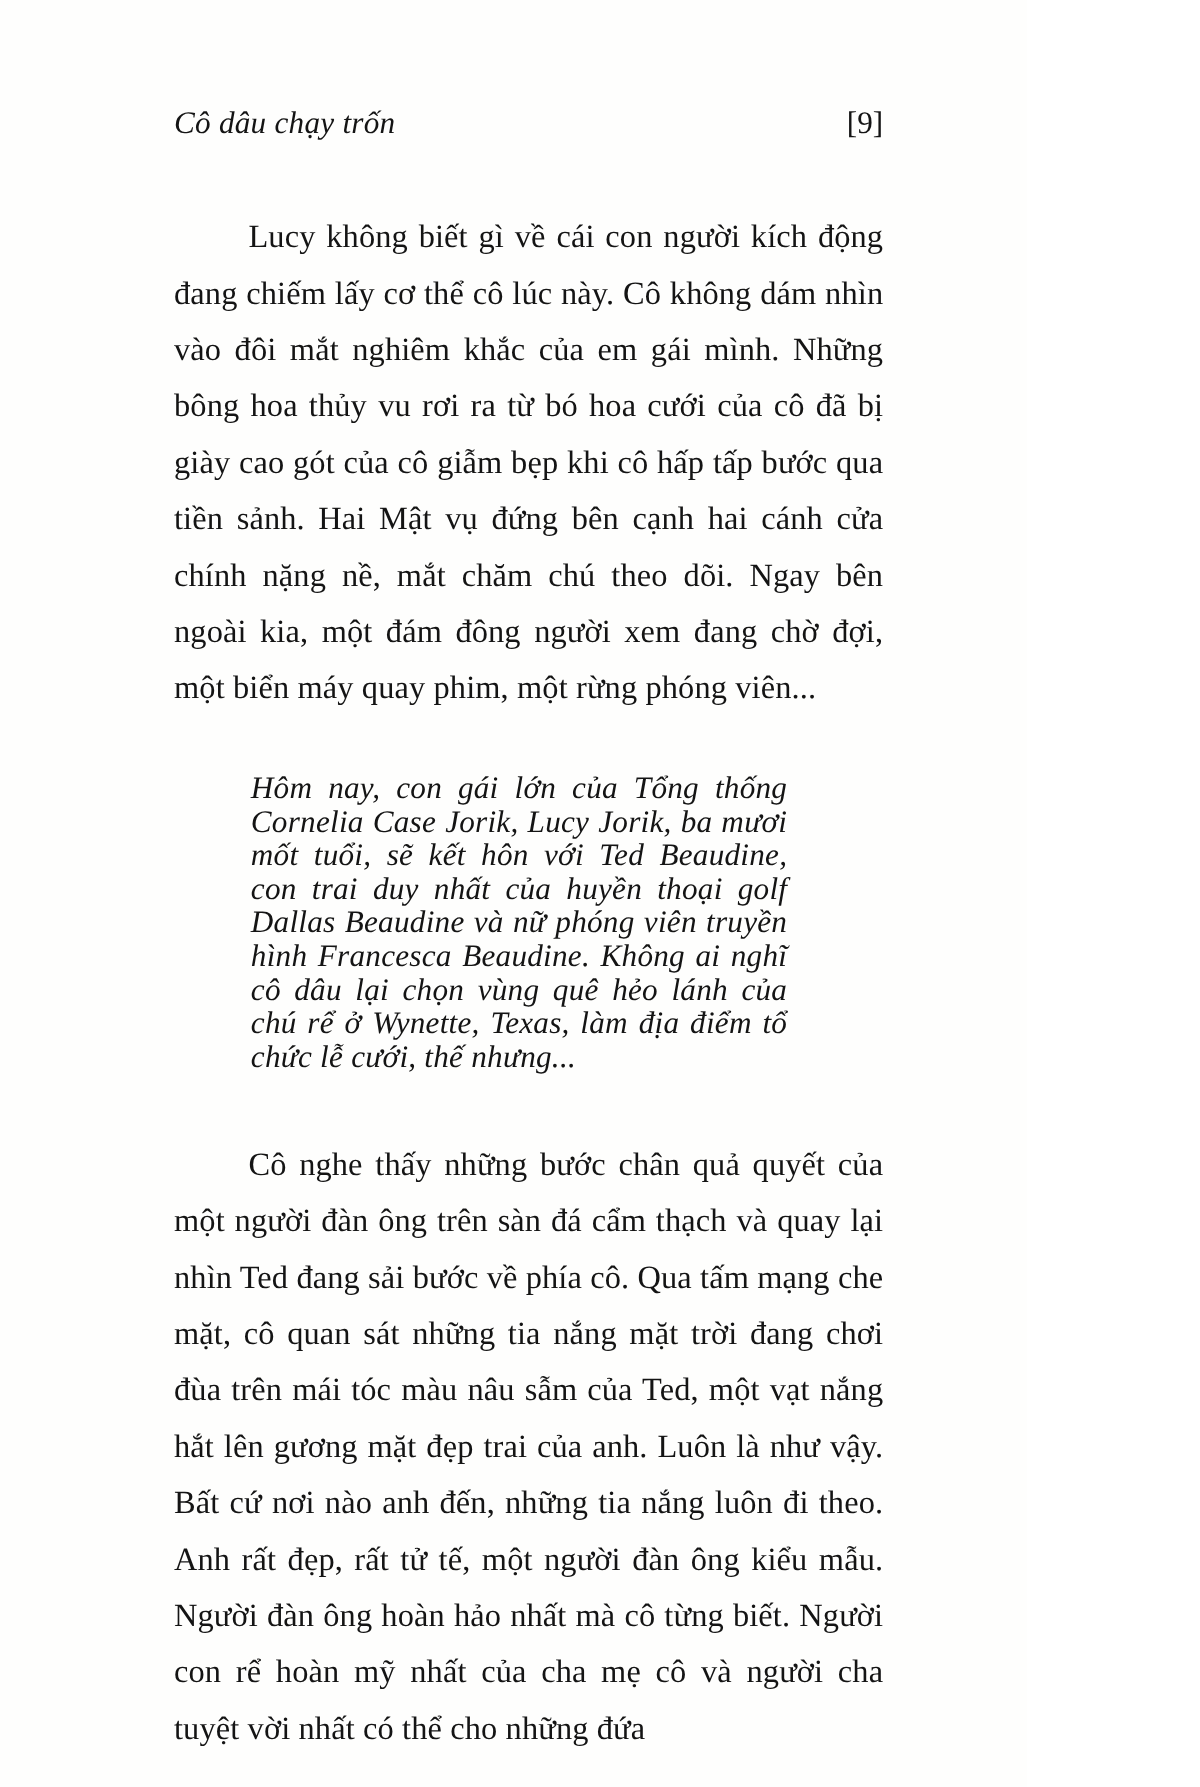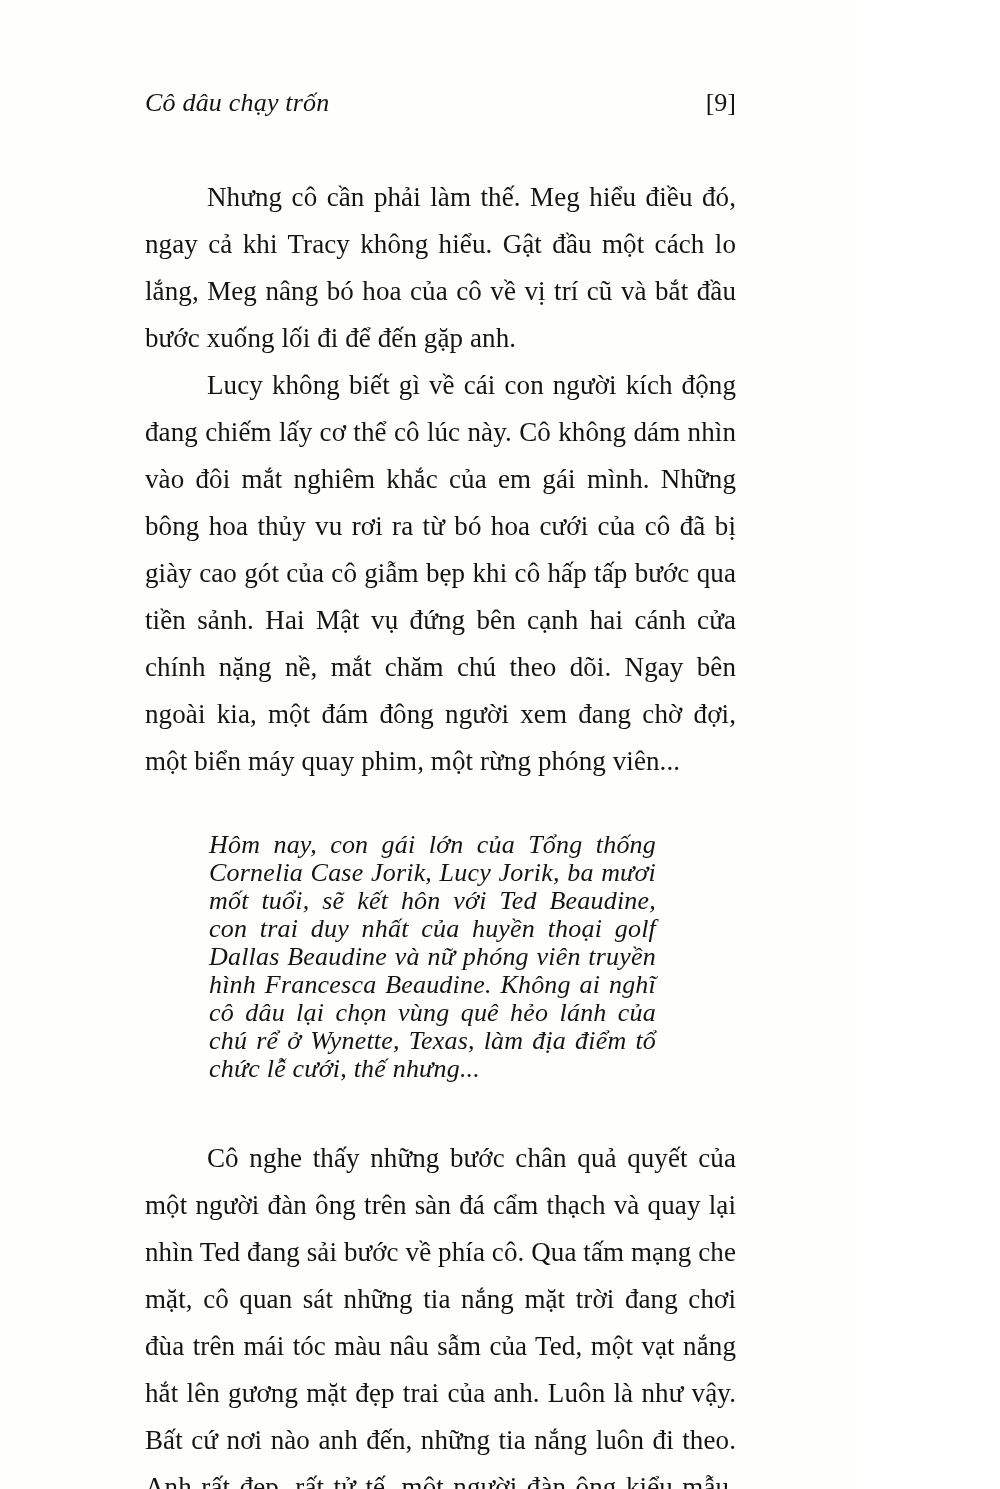--- a/index.html
+++ b/index.html
@@ -63,21 +63,20 @@
 
 <div class="page">
 
   <div class="running-header">
     <span class="book-title">Cô dâu chạy trốn</span>
     <span class="page-num">[9]</span>
   </div>
 
   <div class="body-text">
 
-    <p>Nhưng cô cần phải làm thế. Meg hiểu điều đó, ngay cả khi Tracy không hiểu. Gật đầu một cách lo lắng, Meg nâng bó hoa của cô về vị trí cũ và bắt đầu bước xuống lối đi để đến gặp anh.</p>
 
     <p>Lucy không biết gì về cái con người kích động đang chiếm lấy cơ thể cô lúc này. Cô không dám nhìn vào đôi mắt nghiêm khắc của em gái mình. Những bông hoa thủy vu rơi ra từ bó hoa cưới của cô đã bị giày cao gót của cô giẫm bẹp khi cô hấp tấp bước qua tiền sảnh. Hai Mật vụ đứng bên cạnh hai cánh cửa chính nặng nề, mắt chăm chú theo dõi. Ngay bên ngoài kia, một đám đông người xem đang chờ đợi, một biển máy quay phim, một rừng phóng viên...</p>
 
     <div class="block-quote">Hôm nay, con gái lớn của Tổng thống Cornelia Case Jorik, Lucy Jorik, ba mươi mốt tuổi, sẽ kết hôn với Ted Beaudine, con trai duy nhất của huyền thoại golf Dallas Beaudine và nữ phóng viên truyền hình Francesca Beaudine. Không ai nghĩ cô dâu lại chọn vùng quê hẻo lánh của chú rể ở Wynette, Texas, làm địa điểm tổ chức lễ cưới, thế nhưng...</div>
 
     <p>Cô nghe thấy những bước chân quả quyết của một người đàn ông trên sàn đá cẩm thạch và quay lại nhìn Ted đang sải bước về phía cô. Qua tấm mạng che mặt, cô quan sát những tia nắng mặt trời đang chơi đùa trên mái tóc màu nâu sẫm của Ted, một vạt nắng hắt lên gương mặt đẹp trai của anh. Luôn là như vậy. Bất cứ nơi nào anh đến, những tia nắng luôn đi theo. Anh rất đẹp, rất tử tế, một người đàn ông kiểu mẫu. Người đàn ông hoàn hảo nhất mà cô từng biết. Người con rể hoàn mỹ nhất của cha mẹ cô và người cha tuyệt vời nhất có thể cho những đứa</p>
 
   </div>
 
 </div>

